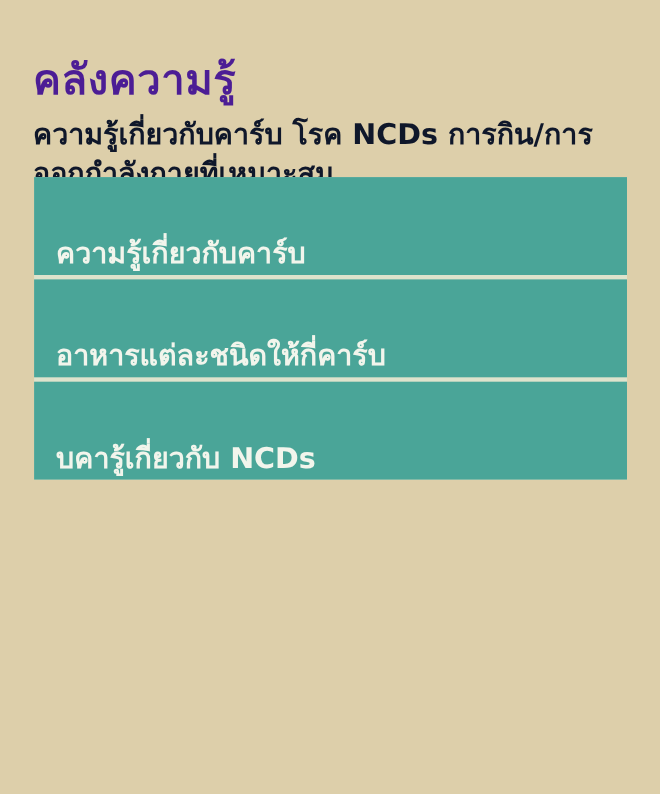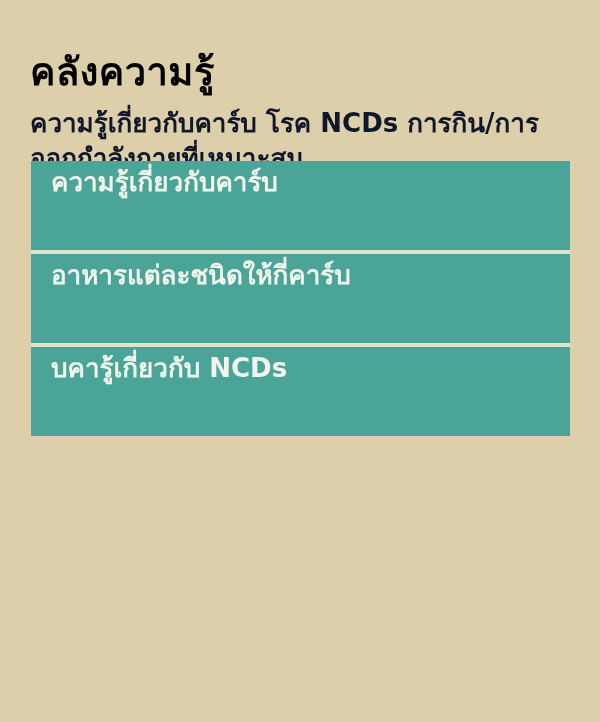--- a/index.html
+++ b/index.html
@@ -17,21 +17,21 @@
     height: 722px;
     background: #ddcfaa;
     overflow: hidden;
   }
   .page-title {
     position: absolute;
     left: 30px;
     top: 16px;
     font-size: 38px;
     font-weight: 700;
-    color: #000000;
+    color: #4c1d95;
     letter-spacing: 0.5px;
     white-space: nowrap;
   }
   .page-subtitle {
     position: absolute;
     left: 30px;
     top: 80px;
     width: 540px;
     font-size: 26px;
     line-height: 35px;
@@ -45,21 +45,21 @@
     width: 539px;
     display: flex;
     flex-direction: column;
     gap: 4px;
     background: #dee3cc; 
   }
   .menu-item {
     height: 89px;
     background: #4aa598;
     display: flex;
-    align-items: flex-start;
+    align-items: flex-end;
     padding-left: 20px;
     box-sizing: border-box;
     cursor: pointer;
     border: none;
   }
   .menu-item-label {
     font-size: 26px;
     font-weight: 600;
     color: #f2f5ec;
     white-space: nowrap;

